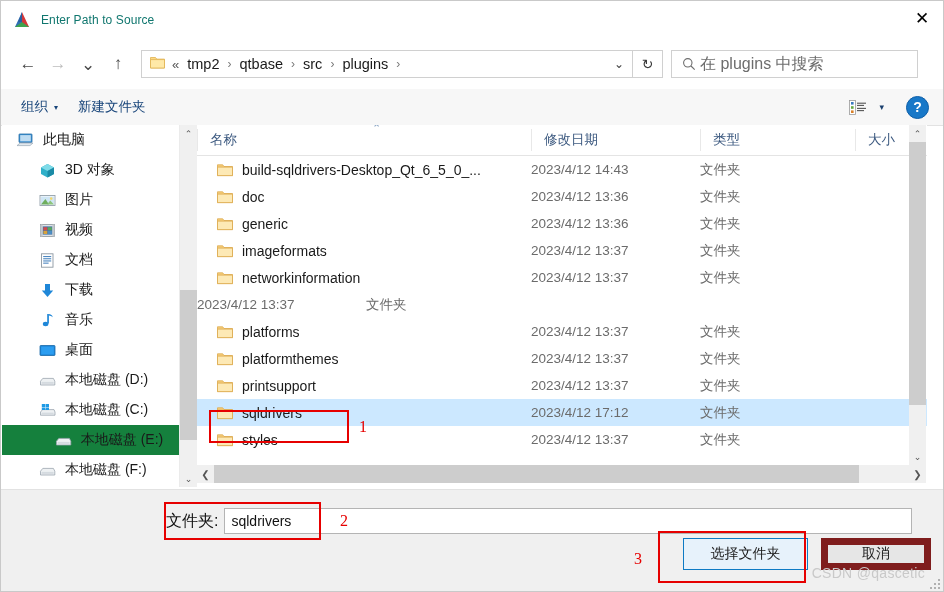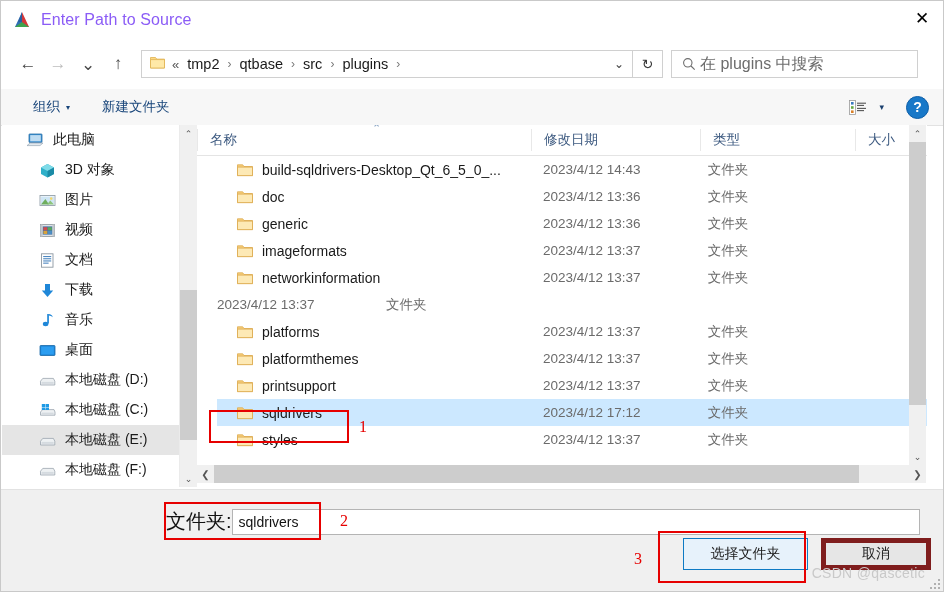--- a/index.html
+++ b/index.html
@@ -22,21 +22,21 @@
   .titlebar {
     position: absolute; left: 0; top: 0; width: 944px; height: 38px;
     background: #ffffff;
     display: flex; align-items: center;
   }
   .title-icon {
     width: 22px; height: 22px; margin-left: 10px; margin-right: 8px;
     position: relative; flex: none;
   }
   .title-text {
-    font-size: 16px; color: #8b5cf6; letter-spacing: .1px;
+    font-size: 12px; color: #0f766e; letter-spacing: .1px;
   }
   .title-close {
     position: absolute; right: 0; top: 0; width: 46px; height: 34px;
     display: flex; align-items: center; justify-content: center;
     font-size: 17px; color: #000; cursor: default;
   }
 
   
   .navbar {
     position: absolute; left: 0; top: 38px; width: 944px; height: 50px;
@@ -75,43 +75,43 @@
     display: flex; align-items: center;
   }
   .search-ph { font-size: 16px; color: #6d6d6d; margin-left: 4px; }
 
   
   .cmdbar {
     position: absolute; left: 0; top: 88px; width: 944px; height: 36px;
     background: #f7f7f7; border-bottom: 1px solid #e2e2e2;
     display: flex; align-items: center;
   }
-  .cmd-item { font-size: 13.5px; color: #18457a; margin-left: 32px; display: flex; align-items: center; }
+  .cmd-item { font-size: 13.5px; color: #18457a; margin-left: 20px; display: flex; align-items: center; }
   .cmd-caret { font-size: 8px; margin-left: 6px; color: #18457a; }
   .cmd-right { margin-left: auto; display: flex; align-items: center; margin-right: 16px; }
   .view-icon { width: 18px; height: 15px; position: relative; }
   .view-caret { font-size: 9px; color: #1a3f6e; margin-left: 12px; margin-right: 22px; }
   .help-btn {
     width: 21px; height: 21px; border-radius: 50%;
     background: #1878c8; color: #fff; font-size: 14px; font-weight: bold;
     display: flex; align-items: center; justify-content: center;
     border: 1px solid #0e5fa8;
   }
 
   
   .sidebar {
     position: absolute; left: 1px; top: 124px; width: 177px; height: 362px;
     background: #ffffff; overflow: hidden;
   }
   .side-item {
-    height: 30px; display: flex; align-items: center; padding-left: 24px;
+    height: 30px; display: flex; align-items: center; padding-left: 14px;
     font-size: 14px; color: #1a1a1a; white-space: nowrap;
   }
   .side-item.indent { padding-left: 36px; }
-  .side-item.sel { background: #e5e5e5; }
+  .side-item.sel { background: #15803d; justify-content: center; }
   .side-ico { width: 19px; height: 17px; margin-right: 8px; flex: none; position: relative; }
 
   .side-scroll {
     position: absolute; left: 178px; top: 124px; width: 17px; height: 362px;
     background: #f0f0f0; border-left: 1px solid #ebebeb;
   }
   .sb-arrow {
     width: 17px; height: 17px; display: flex; align-items: center; justify-content: center;
     font-size: 9px; color: #555; background: #f0f0f0;
   }
@@ -128,21 +128,21 @@
   }
   .hcell {
     font-size: 13.5px; color: #3d5a80; padding-left: 12px; box-sizing: border-box;
     border-left: 1px solid #e8e8e8; height: 22px; display: flex; align-items: center;
   }
   .hcell:first-child { border-left: none; }
   .sort-mark {
     position: absolute; left: 175px; top: -3px; font-size: 11px; color: #8aa5c4;
   }
   .frow {
-    height: 27px; display: flex; align-items: center; position: relative; margin-left: 20px;
+    height: 27px; display: flex; align-items: center; position: relative;
   }
   .frow.sel { background: #cce8ff; }
   .fname {
     width: 334px; display: flex; align-items: center; padding-left: 20px; box-sizing: border-box;
     font-size: 14px; color: #1a1a1a; white-space: nowrap; overflow: hidden;
   }
   .fdate { width: 169px; font-size: 13.5px; color: #6b6b6b; }
   .ftype { width: 155px; font-size: 13.5px; color: #6b6b6b; }
   .fsize { width: 70px; font-size: 13.5px; color: #6b6b6b; }
   .folder-ico {
@@ -166,38 +166,38 @@
   .hs-thumb { height: 18px; background: #cdcdcd; }
 
   
   .bottom {
     position: absolute; left: 0; top: 488px; width: 944px; height: 104px;
     background: #f0f0f0; border-top: 1px solid #e2e2e2;
   }
   .filename-row {
     position: absolute; left: 165px; top: 18px; display: flex; align-items: center;
   }
-  .fn-label { font-size: 20px; color: #111; }
+  .fn-label { font-size: 16px; color: #111; margin-right: 6px; }
   .fn-input {
     width: 688px; height: 26px; border: 1px solid #b4b4b4; background: #fff;
     box-sizing: border-box; display: flex; align-items: center;
     padding-left: 6px; font-size: 14px; color: #111;
   }
   .btnrow {
     position: absolute; right: 14px; top: 48px; display: flex; align-items: center;
   }
   .btn {
     height: 32px; display: flex; align-items: center; justify-content: center;
     font-size: 14px; color: #1a1a1a; box-sizing: border-box;
   }
   .btn-primary {
     width: 125px; background: #e7f2fb; border: 1px solid #0d7ac4; margin-left: 16px;
   }
   .btn-secondary {
-    width: 110px; background: #e6e6e6; border: 5px solid #7f1d1d; margin-left: 13px;
+    width: 110px; background: #e6e6e6; border: 7px solid #7f1d1d; margin-left: 13px;
   }
 
   
   .annot-box {
     position: absolute; border: 2px solid #e60000; box-sizing: border-box;
     pointer-events: none;
   }
   .annot-num {
     position: absolute; color: #e60000; font-size: 16px; font-weight: 500;
     font-family: "Liberation Serif", serif;

